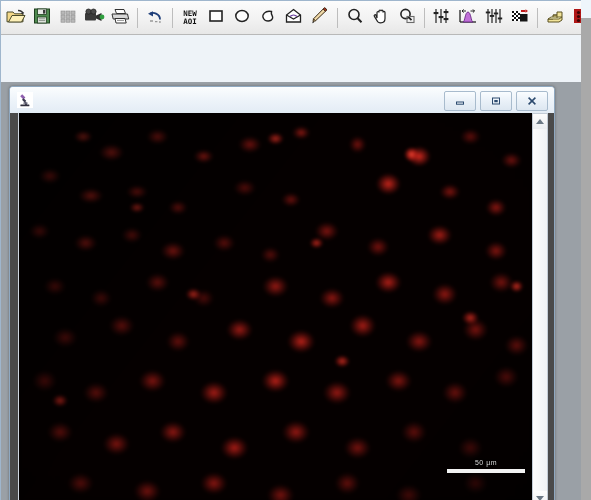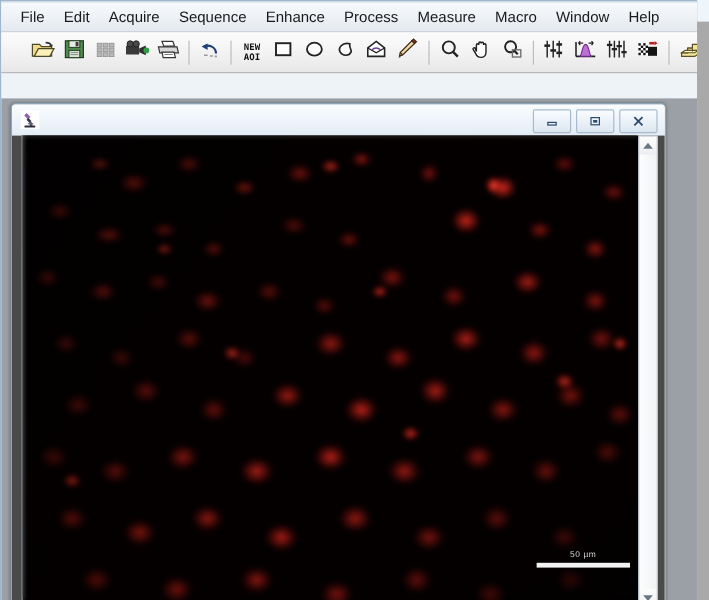--- a/index.html
+++ b/index.html
@@ -92,21 +92,21 @@
     cursor: default;
   }
 
   
   .toolbar {
     height: 33px;
     background: linear-gradient(to bottom, #fcfcfc 0%, #f2f2f2 55%, #e7e7e7 100%);
     border-bottom: 1px solid #b8b8b8;
     display: flex;
     align-items: center;
-    padding-left: 22px;
+    padding-left: 2px;
     overflow: hidden;
   }
   .tb-btn {
     width: 26px; height: 26px;
     display: flex;
     align-items: center;
     justify-content: center;
     flex: 0 0 auto;
     cursor: default;
   }
@@ -287,32 +287,20 @@
   }
 </style>
 </head>
 <body>
 
 <div id="app">
 
   <div class="app-window">
 
 
-    <div class="menubar">
-      <div class="menu-item">File</div>
-      <div class="menu-item">Edit</div>
-      <div class="menu-item">Acquire</div>
-      <div class="menu-item">Sequence</div>
-      <div class="menu-item">Enhance</div>
-      <div class="menu-item">Process</div>
-      <div class="menu-item">Measure</div>
-      <div class="menu-item">Macro</div>
-      <div class="menu-item">Window</div>
-      <div class="menu-item">Help</div>
-    </div>
 
     <div class="toolbar">
 
       <div class="tb-btn">
         <span>
         <svg width="22" height="20" viewBox="0 0 22 20">
           <path d="M2 6 h6 l1.6 1.8 H18 v8 H2 Z" fill="#f4d98a" stroke="#4a4a2a" stroke-width="1"></path>
           <path d="M3.5 16 L7 9.5 H20 L16.5 16 Z" fill="#fdf0b8" stroke="#4a4a2a" stroke-width="1"></path>
           <path d="M13 4.5 a5 4 0 0 1 5 3.2" fill="none" stroke="#333" stroke-width="1.3"></path>
           <path d="M19.2 6 l-1.4 2.6 l-2.1 -1.4 Z" fill="#333"></path>

